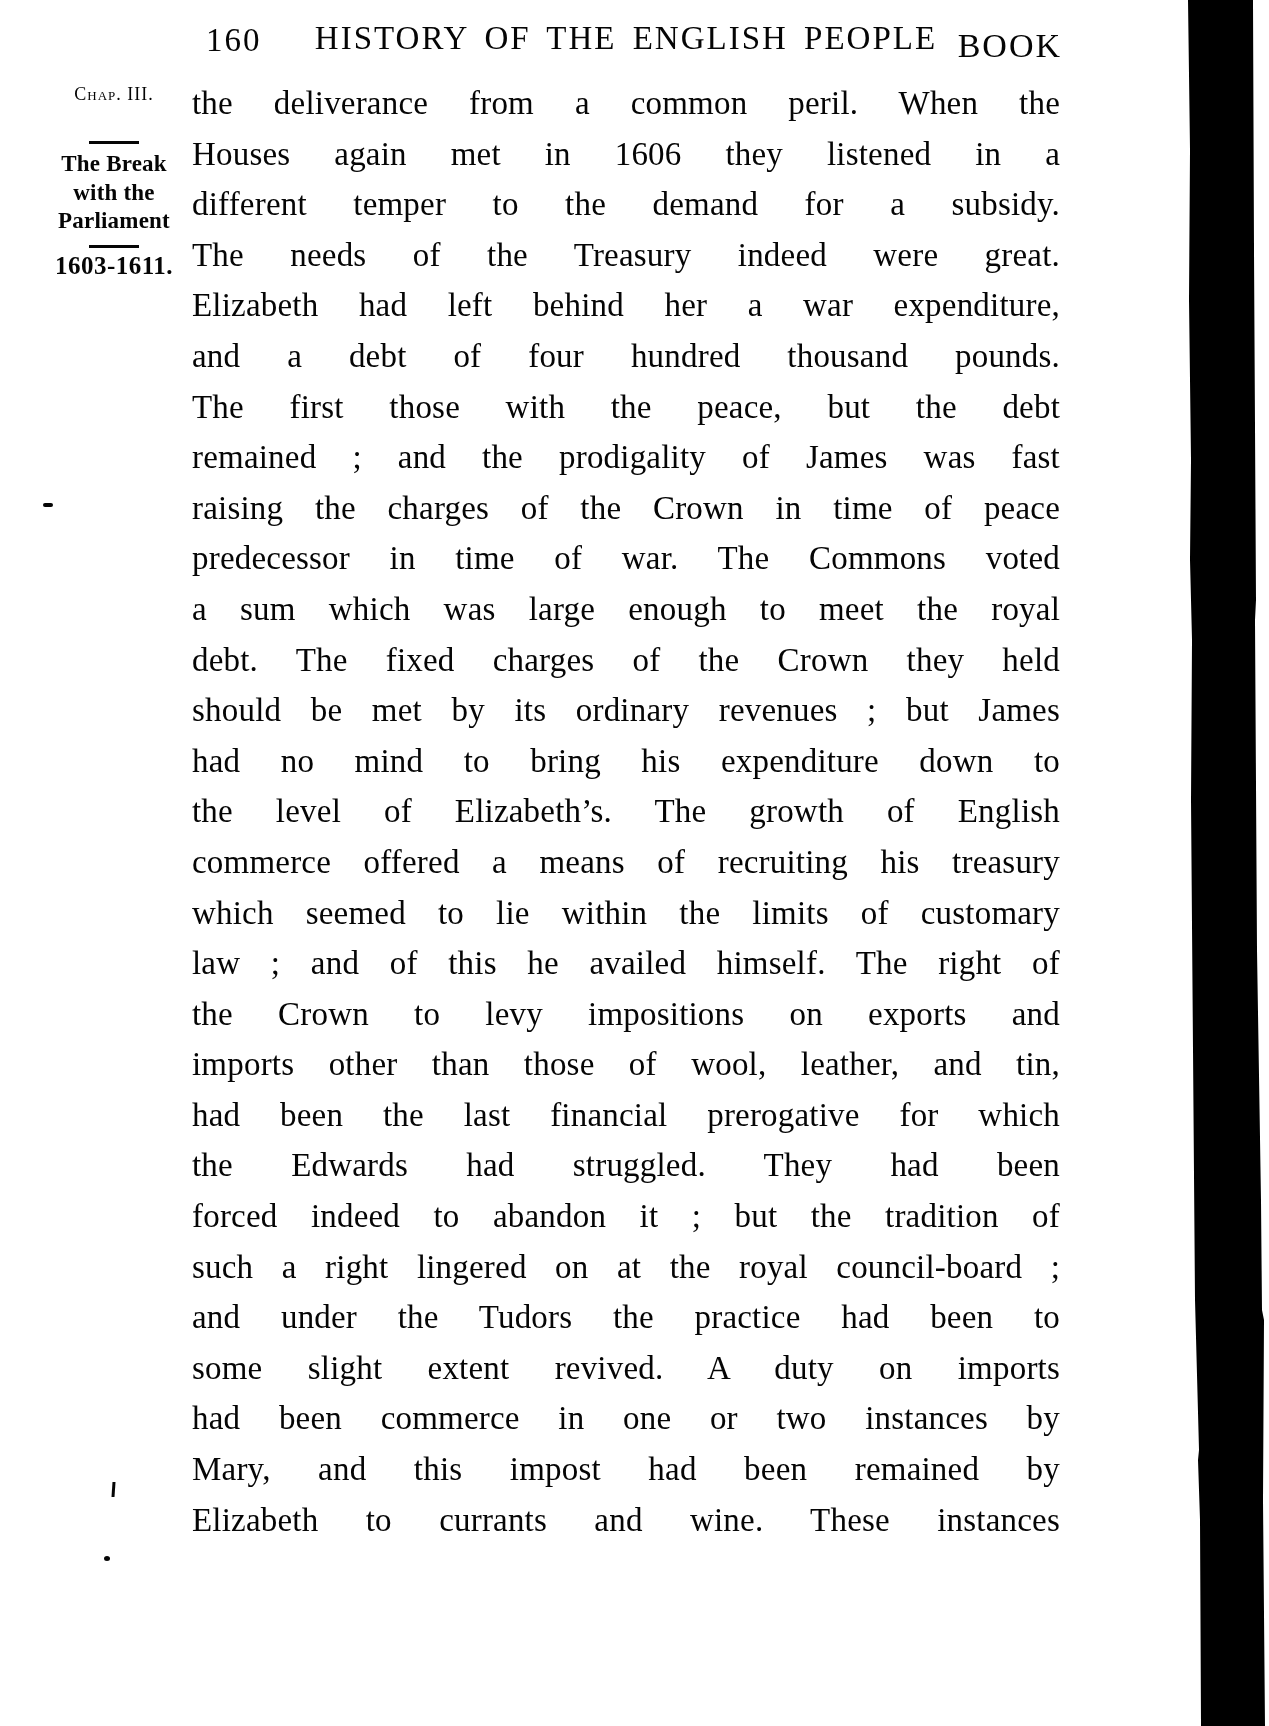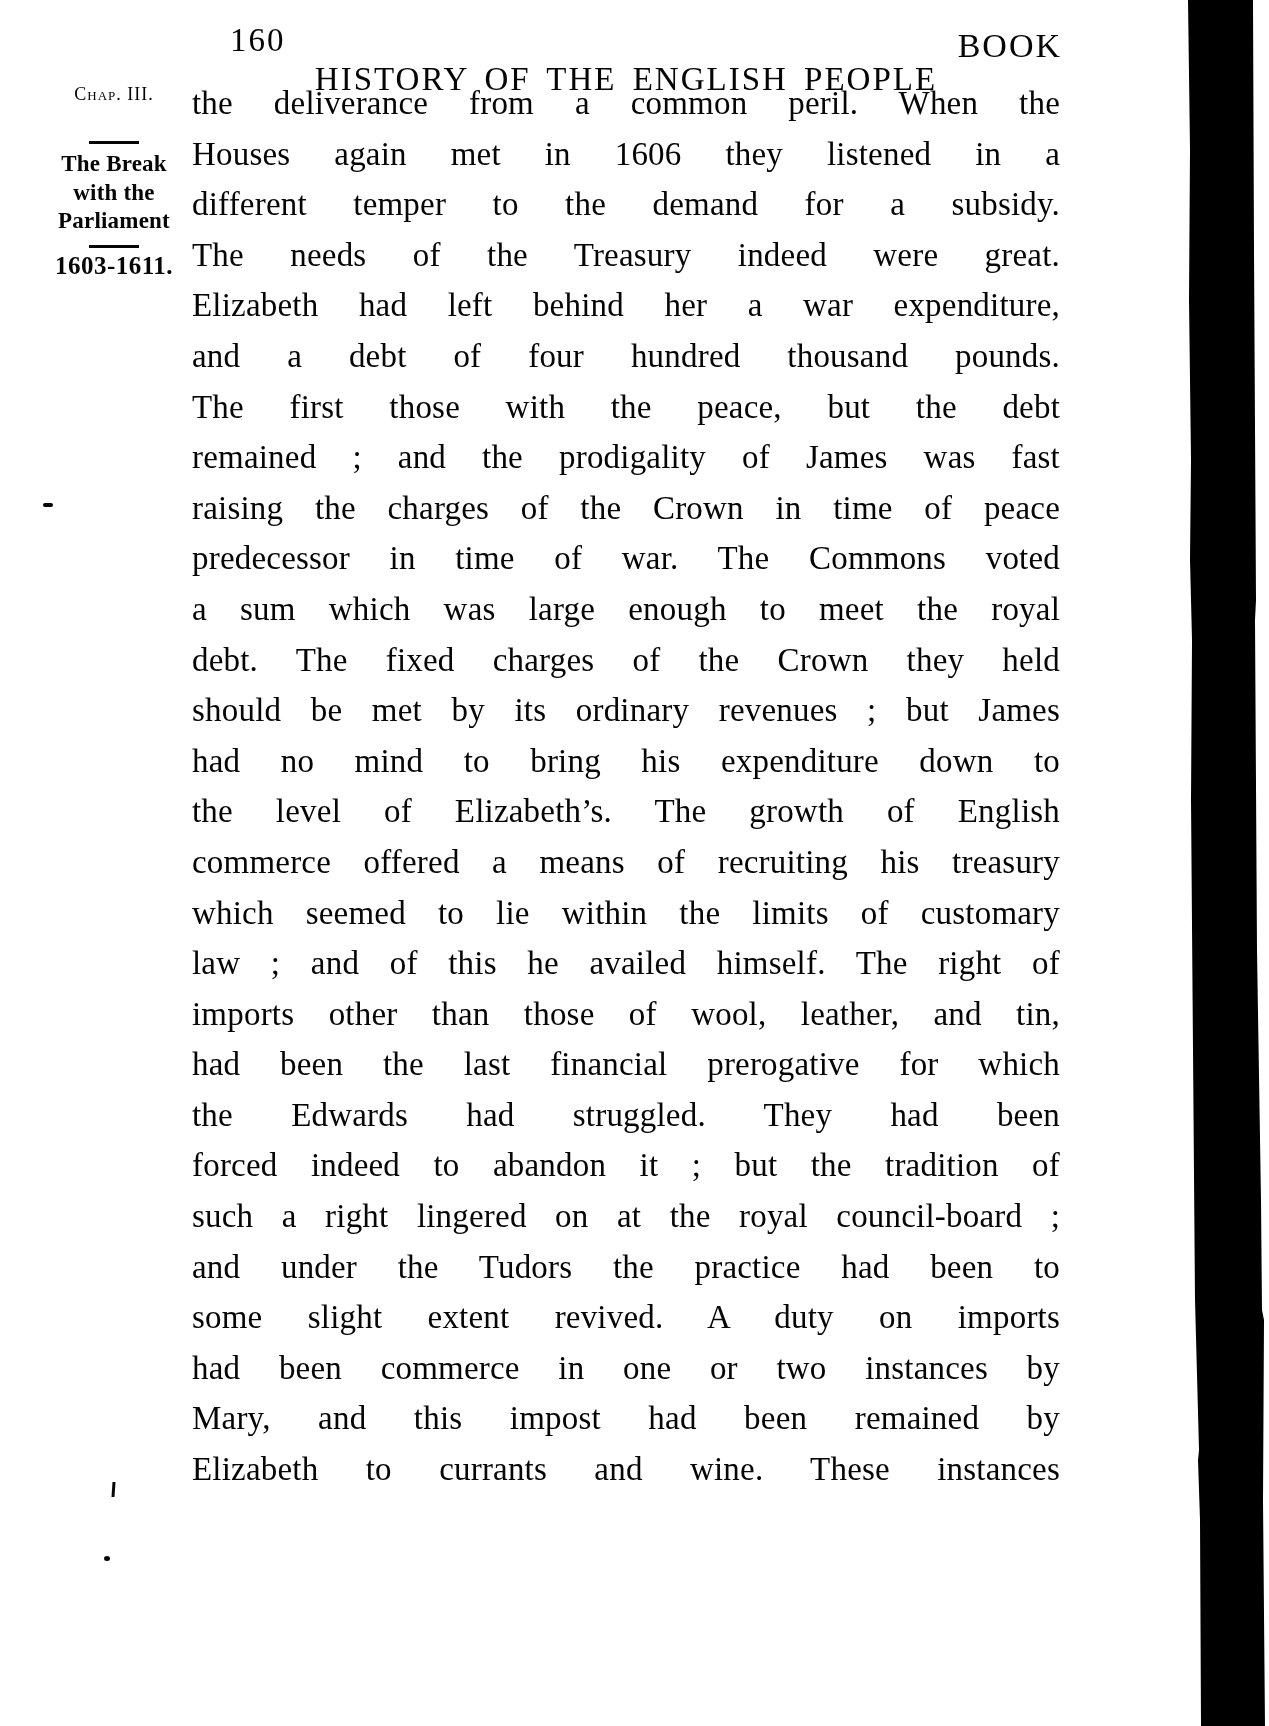--- a/index.html
+++ b/index.html
@@ -14,28 +14,27 @@
     background: #ffffff;
     overflow: hidden;
     font-family: "Liberation Serif", "DejaVu Serif", serif;
     color: #050505;
   }
 
   
   .header-row { position: absolute; top: 18px; left: 0; width: 1269px; height: 44px; }
   .page-number {
     position: absolute; left: 206px; top: 4px;
-    font-size: 33px; letter-spacing: 2px; color: #050505; margin-left: 24px;
+    font-size: 33px; letter-spacing: 2px; color: #050505;
   }
   .running-title {
     position: absolute; left: 192px; top: 2px; width: 868px;
     text-align: center;
     font-size: 33px; letter-spacing: 2px; word-spacing: 6px;
     white-space: nowrap;
-    margin-top: 41px;
   }
   .book-label {
     position: absolute; right: 207px; top: 9px;
     font-size: 34px; letter-spacing: 2px;
   }
 
   
   .margin-col { position: absolute; left: 38px; top: 0; width: 152px; text-align: center; }
   .chap-label {
     position: absolute; top: 84px; left: 0; width: 152px;
@@ -126,20 +125,21 @@
     <div class="text-line">raising the charges of the Crown in time of peace</div>
     <div class="text-line">predecessor in time of war.  The Commons voted</div>
     <div class="text-line">a sum which was large enough to meet the royal</div>
     <div class="text-line">debt.  The fixed charges of the Crown they held</div>
     <div class="text-line">should be met by its ordinary revenues ; but James</div>
     <div class="text-line">had no mind to bring his expenditure down to</div>
     <div class="text-line">the level of Elizabeth’s.  The growth of English</div>
     <div class="text-line">commerce offered a means of recruiting his treasury</div>
     <div class="text-line">which seemed to lie within the limits of customary</div>
     <div class="text-line">law ; and of this he availed himself.  The right of</div>
+    <div class="text-line">the Crown to levy impositions on exports and</div>
     <div class="text-line">imports other than those of wool, leather, and tin,</div>
     <div class="text-line">had been the last financial prerogative for which</div>
     <div class="text-line">the Edwards had struggled.  They had been</div>
     <div class="text-line">forced indeed to abandon it ; but the tradition of</div>
     <div class="text-line">such a right lingered on at the royal council-board ;</div>
     <div class="text-line">and under the Tudors the practice had been to</div>
     <div class="text-line">some slight extent revived.  A duty on imports</div>
     <div class="text-line">had been commerce in one or two instances by</div>
     <div class="text-line">Mary, and this impost had been remained by</div>
     <div class="text-line">Elizabeth to currants and wine.  These instances</div>

